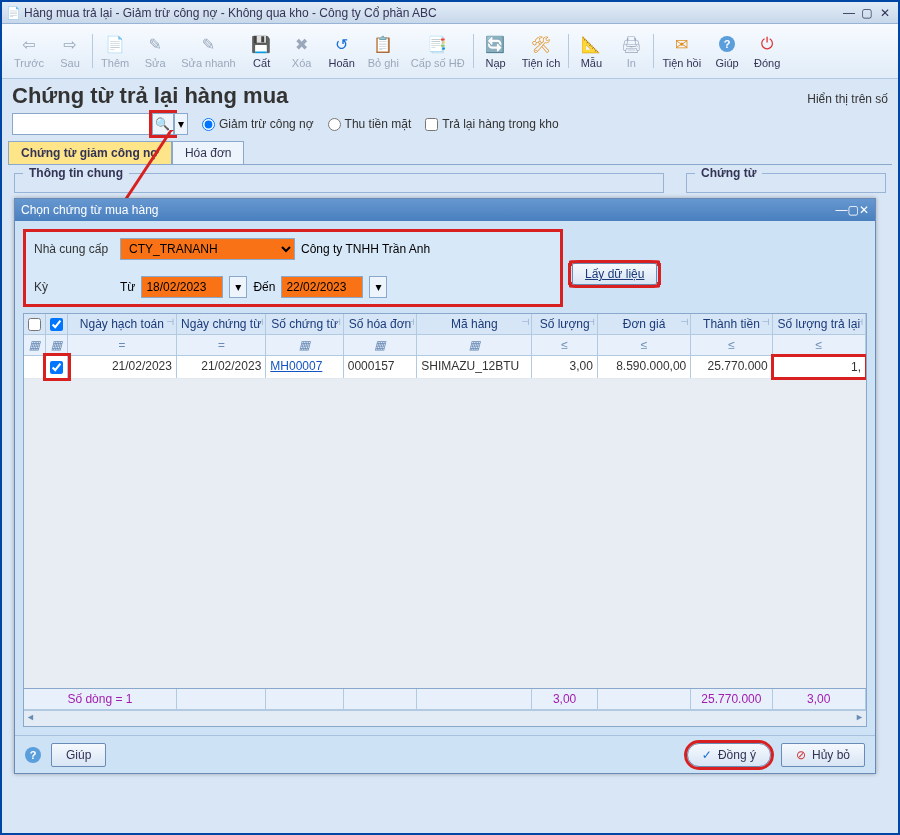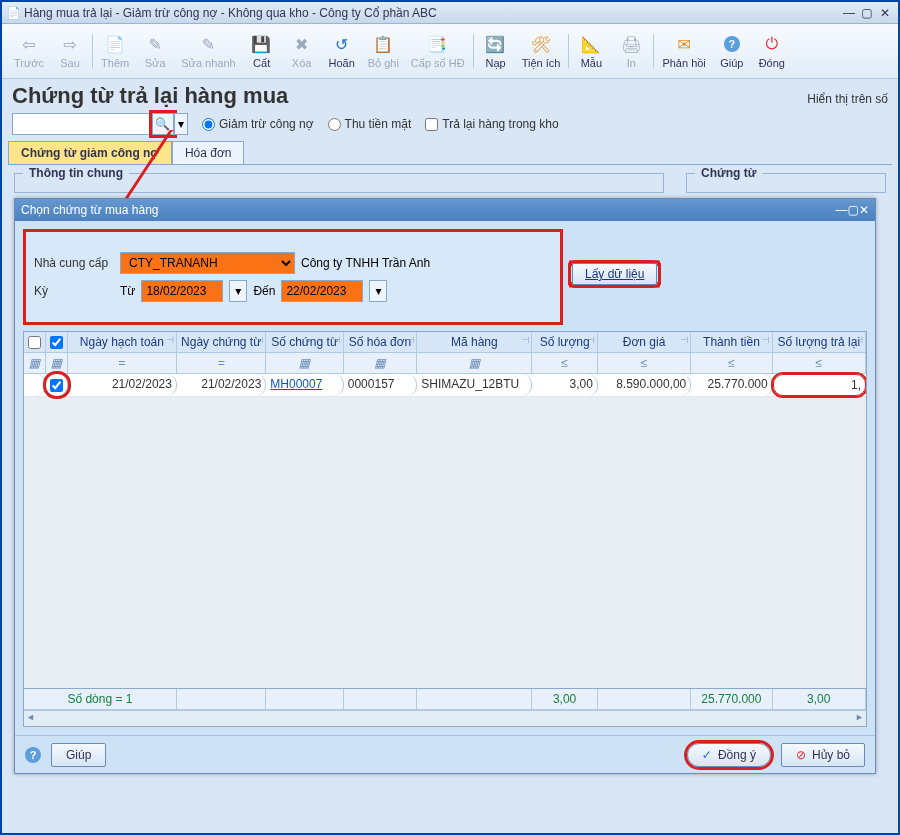--- a/index.html
+++ b/index.html
@@ -38,48 +38,48 @@
 
 .bg-row { display: flex; gap: 10px; }
 .bg-left { flex: 1; }
 .bg-right { width: 200px; }
 
 .dialog { position: absolute; left: 12px; top: 196px; width: 862px; height: 576px; background: #cde2f5; border: 1px solid #6a8bb5; box-shadow: 0 0 4px rgba(0,0,0,.3); display: flex; flex-direction: column; }
 .dlg-title { background: linear-gradient(#6697d0,#4a80bf); color: #fff; height: 22px; display: flex; align-items: center; padding: 0 6px; }
 .dlg-title .sp { flex: 1; }
 .dlg-body { flex: 1; display: flex; flex-direction: column; padding: 8px; gap: 6px; }
 
-.filt { border: 3px solid #d92020; padding: 20px 8px; display: flex; flex-direction: column; gap: 6px; background: #d7e8f8; }
+.filt { border: 3px solid #d92020; padding: 6px 8px; display: flex; flex-direction: column; gap: 16px; background: #d7e8f8; }
 .filt-row { display: flex; align-items: center; gap: 6px; }
 .filt-lbl { width: 80px; color: #333; }
 .filt input, .filt select { height: 22px; border: 1px solid #8aa8cc; background: #f97316; padding: 0 4px; }
 .sup-sel { width: 175px; }
 .ky-sel { width: 175px; }
 .dt { width: 82px; }
 .dd { width: 18px; border: 1px solid #8aa8cc; background: #eef4fb; text-align: center; line-height: 20px; }
 .fetch { background: linear-gradient(#f5f9fe,#d8e5f4); border: 1px solid #6a8bb5; border-radius: 2px; padding: 3px 12px; text-decoration: underline; color: #1a3a7a; }
 .fetch-oval { outline: 3px solid #d92020; border-radius: 14px; padding: 1px; text-decoration: underline; }
 
 .grid { flex: 1; background: #fff; border: 1px solid #8aa8cc; display: flex; flex-direction: column; overflow: hidden; }
 .gh, .gf, .gr { display: flex; }
 .gh { background: #d7e6f6; border-bottom: 1px solid #b2c9e2; }
 .gh2 { background: #e7f0fb; border-bottom: 1px solid #b2c9e2; }
 .gh .c, .gh2 .c, .gr .c, .gsum .c { border-right: 1px solid #b2c9e2; padding: 3px 4px; overflow: hidden; white-space: nowrap; text-overflow: ellipsis; }
 .gh .c { color: #1a3a7a; font-weight: normal; text-align: center; position: relative; }
 .pin { position: absolute; right: 2px; top: 3px; color: #88a4c8; font-size: 9px; }
 .gh2 .c { text-align: center; color: #6a8bb5; font-style: italic; }
 .gbody { flex: 1; background: #e7edf3; position: relative; }
 .gr { background: #fff; border-bottom: 1px solid #e2e8f0; }
-.gr .c { color: #333; border-radius: 10px; }
+.gr .c { color: #333; }
 .link { color: #1354c2; text-decoration: underline; }
 .num { text-align: right; }
 .chkcell { display: flex; align-items: center; justify-content: center; }
 .gr .editcell { background: #fff; border: 1px solid #d92020; outline: 2px solid #d92020; }
 .gsum { background: #e7f0fb; border-top: 1px solid #8aa8cc; }
-.gsum .c { color: #15803d; }
+.gsum .c { color: #a21caf; }
 .gblank { background: #e7edf3; flex:1; }
 
 .scrollbar { height: 16px; background: #e3ebf4; border-top: 1px solid #b2c9e2; position: relative; }
 .scrollbar::before, .scrollbar::after { content: "◄"; position: absolute; left: 2px; top: 1px; font-size: 9px; color: #6a8bb5; }
 .scrollbar::after { content: "►"; left: auto; right: 2px; }
 
 .dlg-foot { height: 38px; display: flex; align-items: center; padding: 0 10px; gap: 10px; background: #cde2f5; border-top: 1px solid #a6c0de; }
 .dlg-foot .sp { flex: 1; }
 .btn { display: flex; align-items: center; gap: 6px; padding: 4px 14px; border: 1px solid #6a8bb5; background: linear-gradient(#f5f9fe,#d8e5f4); border-radius: 2px; color: #335; cursor: pointer; }
 .btn.red-oval { outline: 3px solid #d92020; border-radius: 14px; }
@@ -158,21 +158,21 @@
       <span class="tb-ico" style="color:#e28f1e">📐</span>
       <span class="tb-lbl">Mẫu</span>
     </div>
   <div class="tb-item disabled">
       <span class="tb-ico">🖨</span>
       <span class="tb-lbl">In</span>
     </div>
   <div class="tb-sep"></div>
   <div class="tb-item">
       <span class="tb-ico" style="color:#e28f1e">✉</span>
-      <span class="tb-lbl">Phản hồi</span>
+      <span class="tb-lbl">Tiện hồi</span>
     </div>
   <div class="tb-item">
       <span class="tb-ico">
         <span class="help-ico">?</span>
       </span>
       <span class="tb-lbl">Giúp</span>
     </div>
   <div class="tb-item">
       <span class="tb-ico" style="color:#d33">⏻</span>
       <span class="tb-lbl">Đóng</span>

